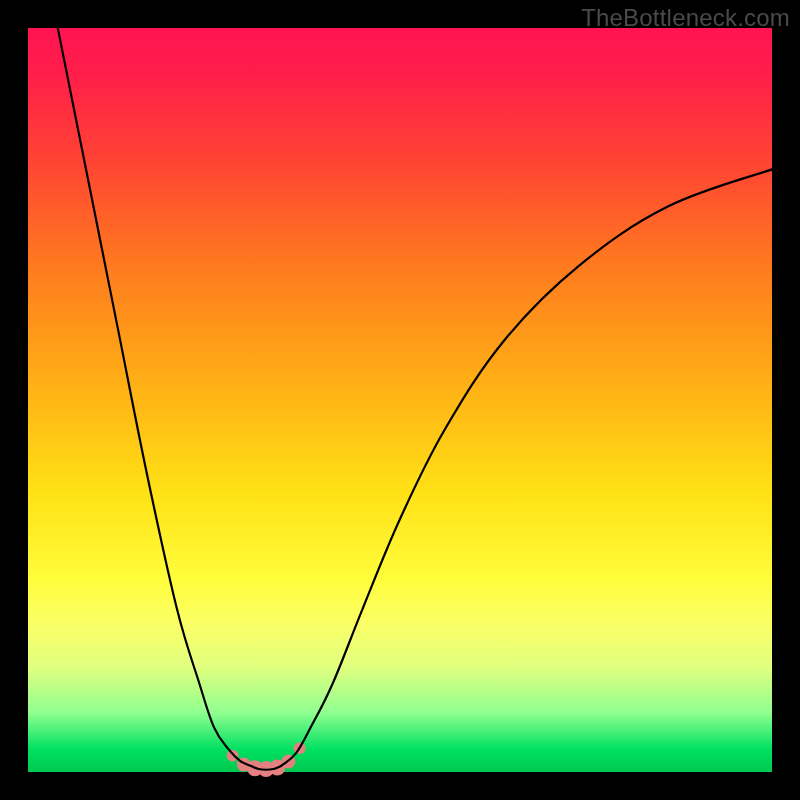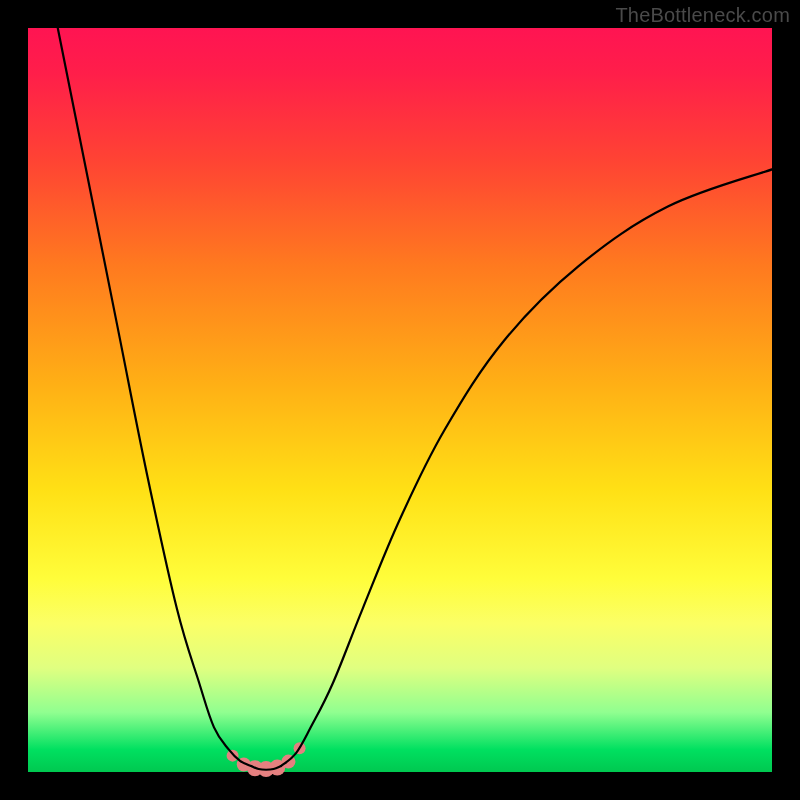--- a/index.html
+++ b/index.html
@@ -29,21 +29,21 @@
       #e0ff80 86%,
       #90ff90 92%,
       #00e060 97%,
       #00c850 100%);
   }
   .watermark {
     position: absolute;
     top: 4px;
     right: 10px;
     color: #4a4a4a;
-    font-size: 20px;
+    font-size: 24px;
     font-weight: 500;
     letter-spacing: 0.2px;
   }
   svg.plot {
     position: absolute;
     left: 28px;
     top: 28px;
     width: 744px;
     height: 744px;
     overflow: visible;

